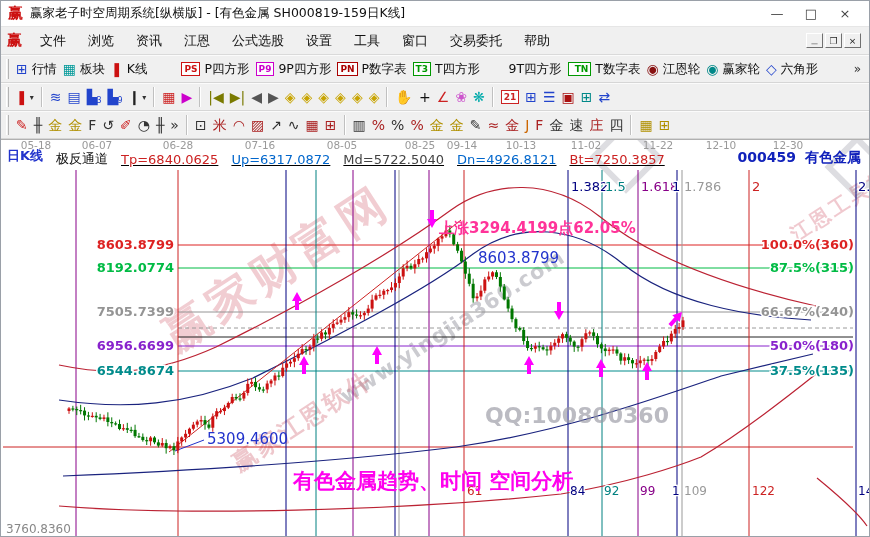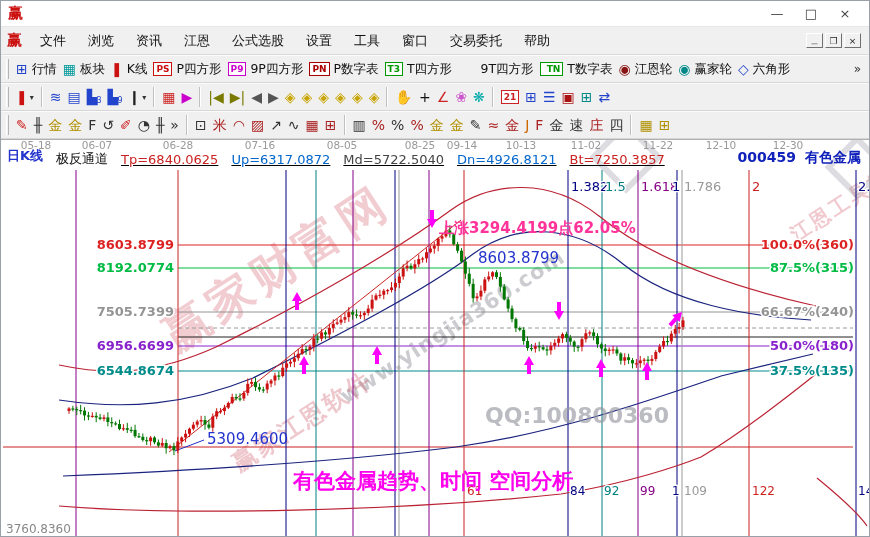--- a/index.html
+++ b/index.html
@@ -33,20 +33,21 @@
   .hdr-ind .ind-name{color:#111;}
   .hdr-sym{position:absolute;top:9px;right:8px;font-size:14px;font-weight:bold;color:#1122bb;display:flex;gap:9px;}
 </style>
 </head>
 <body>
 
 <div class="win">
 
   <div class="titlebar">
     <span class="app-logo">赢</span>
+    <span class="title-text">赢家老子时空周期系统[纵横版] - [有色金属  SH000819-159日K线]</span>
     <span class="winbtns">
       <span>—</span>
       <span>□</span>
       <span>×</span>
     </span>
   </div>
 
   <div class="menubar">
     <span class="app-logo">赢</span>
     <span id="menu-items" style="display:flex;">
@@ -76,21 +77,21 @@
       </span>
       <span class="tb-btn">
         <span class="tb-glyph" style="color: rgb(0, 153, 153);">▦</span>
         <span class="tb-label">板块</span>
       </span>
       <span class="tb-btn">
         <span class="tb-glyph" style="color: rgb(204, 17, 17);">❚</span>
         <span class="tb-label">K线</span>
       </span>
       <span class="tb-btn">
-        <span class="tb-badge" style="color: rgb(204, 17, 17); border-color: rgb(204, 17, 17);">PS</span>
+        <span class="tb-badge" style="color: rgb(204, 17, 17); border-color: rgb(204, 17, 17); margin-left: 28px;">PS</span>
         <span class="tb-label">P四方形</span>
       </span>
       <span class="tb-btn">
         <span class="tb-badge" style="color: rgb(204, 0, 204); border-color: rgb(204, 0, 204);">P9</span>
         <span class="tb-label">9P四方形</span>
       </span>
       <span class="tb-btn">
         <span class="tb-badge" style="color: rgb(170, 0, 0); border-color: rgb(170, 0, 0);">PN</span>
         <span class="tb-label">P数字表</span>
       </span>

